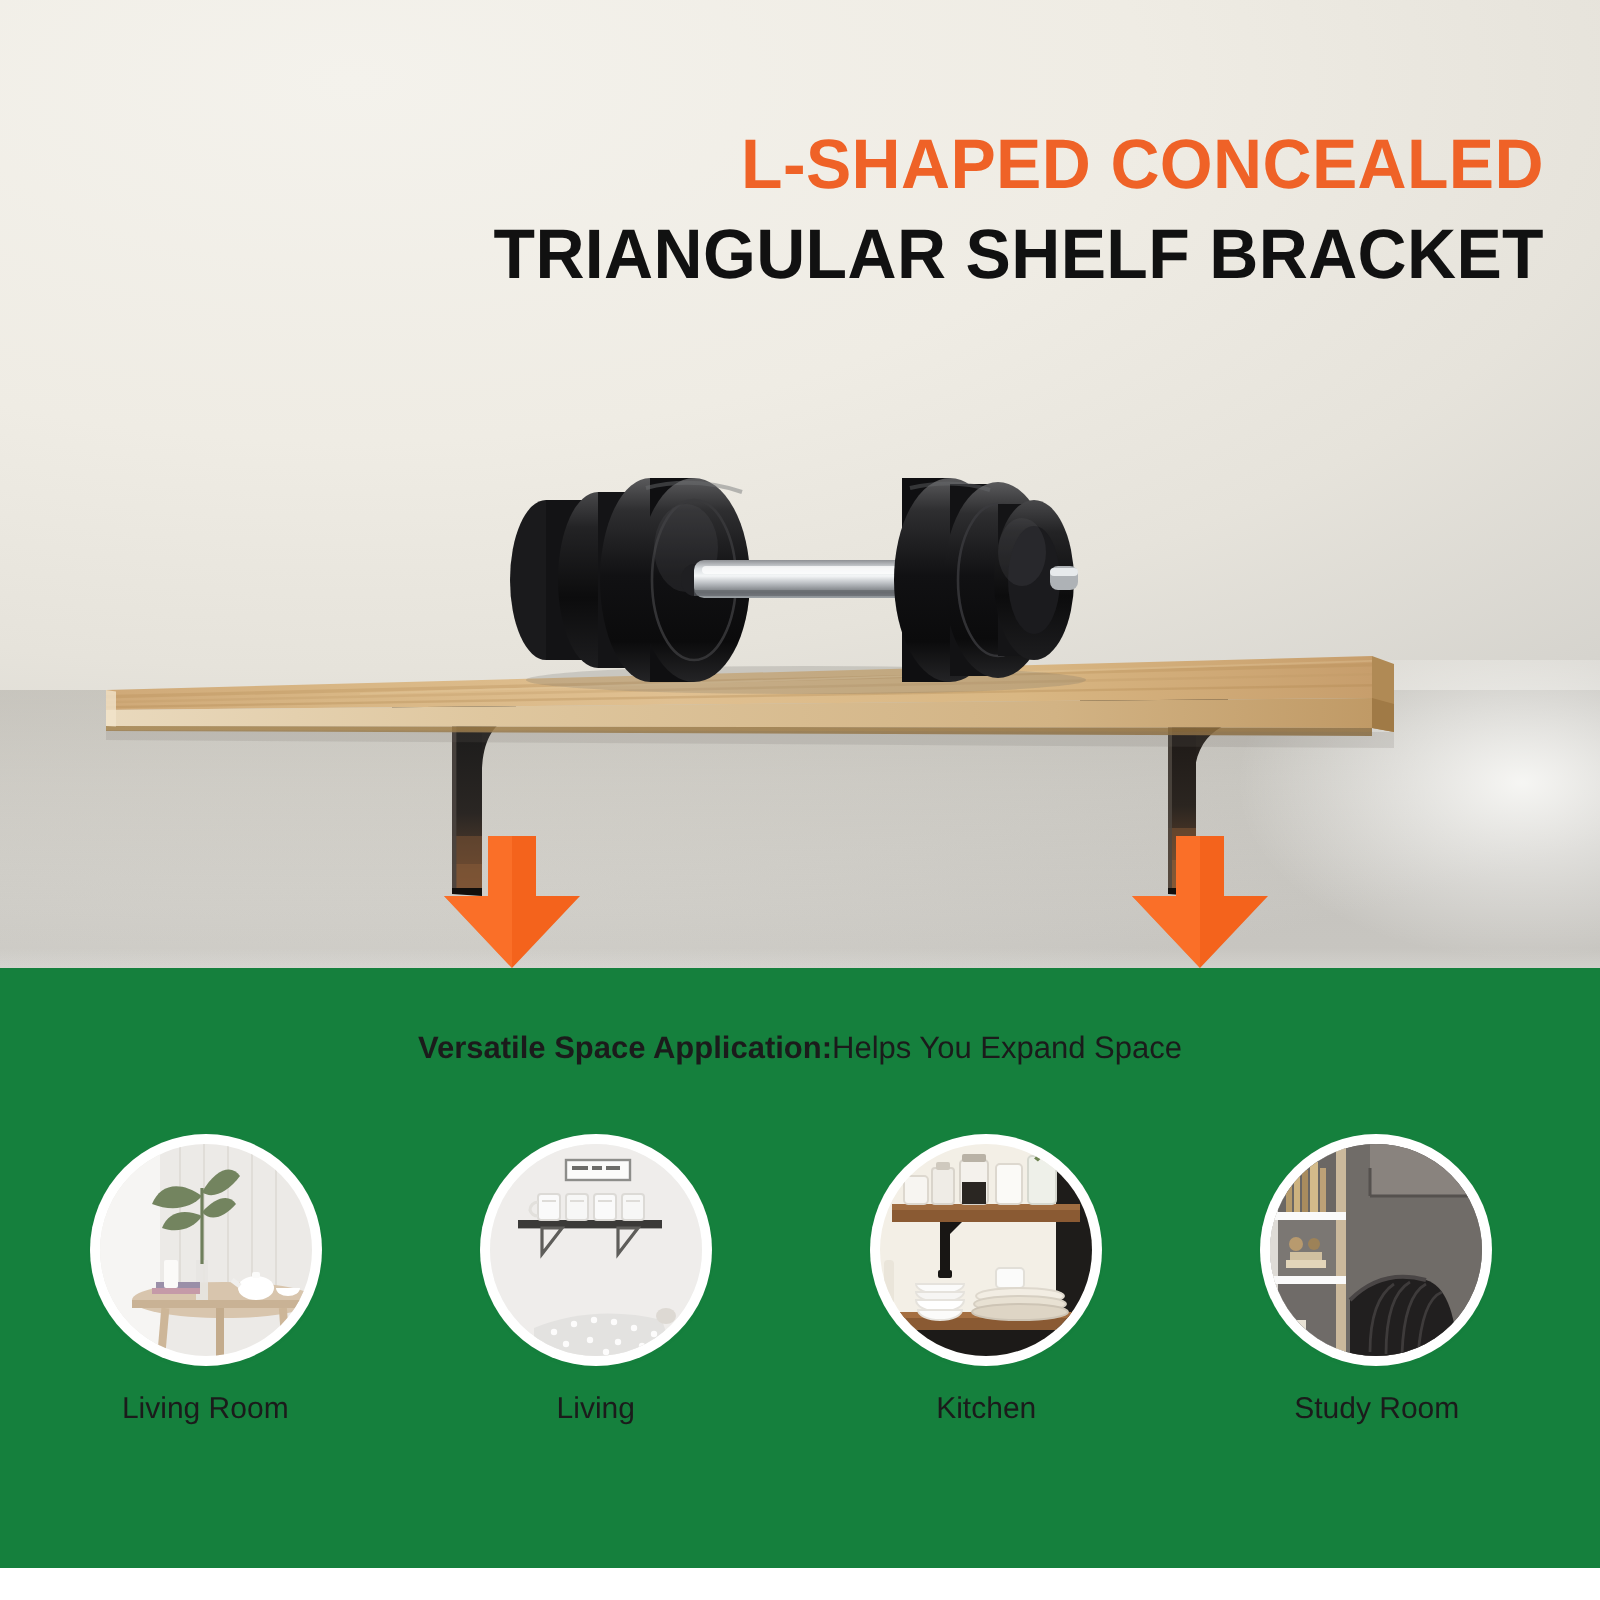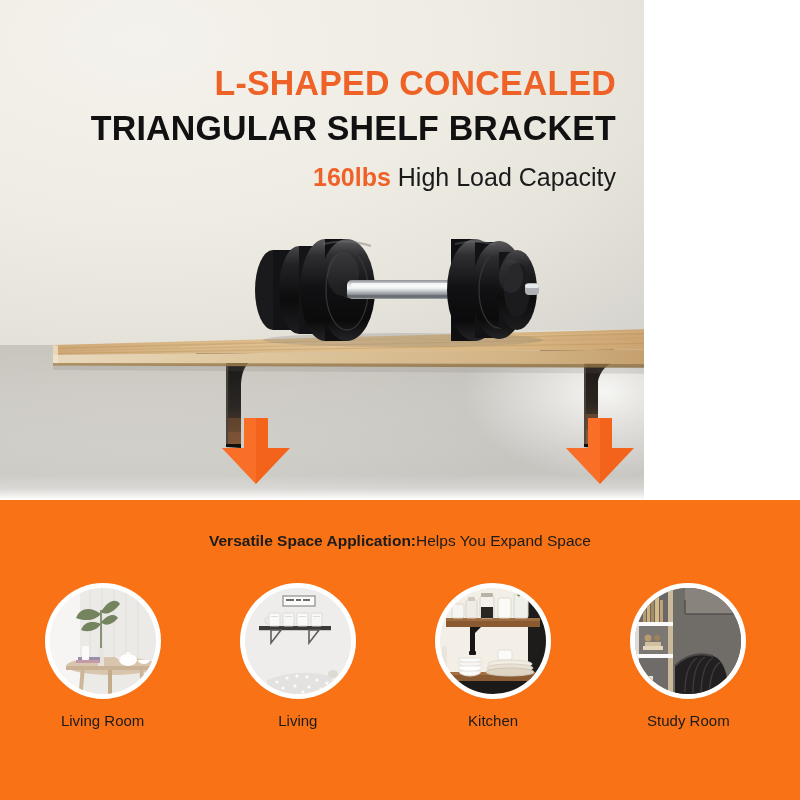--- a/index.html
+++ b/index.html
@@ -6,21 +6,21 @@
   html,body { width:800px; height:800px; }
   body {
     font-family:"Liberation Sans", sans-serif;
     background:#ffffff;
     overflow:hidden;
     position:relative;
   }
 
   
   .hero {
-    position:absolute; left:0; top:0; width:644px; height:500px;
+    position:absolute; left:0; top:0; width:800px; height:500px;
     overflow:hidden;
     background:
       radial-gradient(130% 95% at 22% 8%, #f4f2ec 0%, #efece4 38%, #e6e3db 62%, #d6d4ce 85%, #c9c7c2 100%);
   }
   
   .wall-shade {
     position:absolute; left:0; top:345px; width:800px; height:155px;
     background:linear-gradient(180deg, rgba(120,118,112,.26) 0%, rgba(130,128,122,.16) 30%, rgba(140,138,132,.05) 70%, rgba(255,255,255,0) 100%);
     pointer-events:none;
   }
@@ -71,22 +71,22 @@
   .bracket-left  { left:196px; top:344px; width:110px; height:115px; }
   .bracket-right { left:540px; top:344px; width:120px; height:115px; }
 
   
   .arrow { position:absolute; z-index:8; }
   .arrow-left  { left:214px; top:418px; width:84px; height:68px; }
   .arrow-right { left:558px; top:418px; width:84px; height:68px; }
 
   
   .bottom {
-    position:absolute; left:0; top:500px; width:800px; height:300px;
-    background:#f97316;
+    position:absolute; left:0; top:484px; width:800px; height:300px;
+    background:#15803d;
   }
   .sub-caption {
     position:absolute; top:32px; left:0; width:800px;
     text-align:center; font-size:15.5px; color:#1b1b1b; line-height:1.2;
   }
   .sub-caption .bold { font-weight:bold; }
 
   .apps {
     position:absolute; top:88px; left:0; width:780px;
     display:flex; justify-content:center; align-items:flex-start;
@@ -285,21 +285,20 @@
   <div class="arrow arrow-right">
     <svg viewBox="0 0 84 68" width="84" height="68">
       <polygon points="30,0 54,0 54,30 76,30 42,66 8,30 30,30" fill="#f4631c"></polygon>
       <polygon points="30,0 42,0 42,66 8,30 30,30" fill="#ff7a33" opacity="0.55"></polygon>
     </svg>
   </div>
 
   <div class="headline">
     <div class="hl-1">L-SHAPED CONCEALED</div>
     <div class="hl-2">TRIANGULAR SHELF BRACKET</div>
-    <div class="hl-3"><span class="lbs">160lbs</span><span> High Load Capacity</span></div>
   </div>
 
   <div class="hero-bottom-fade"></div>
 </div>
 
 <div class="bottom">
 
   <div class="sub-caption"><span class="bold">Versatile Space Application:</span><span>Helps You Expand Space</span></div>
 
   <div class="apps">

